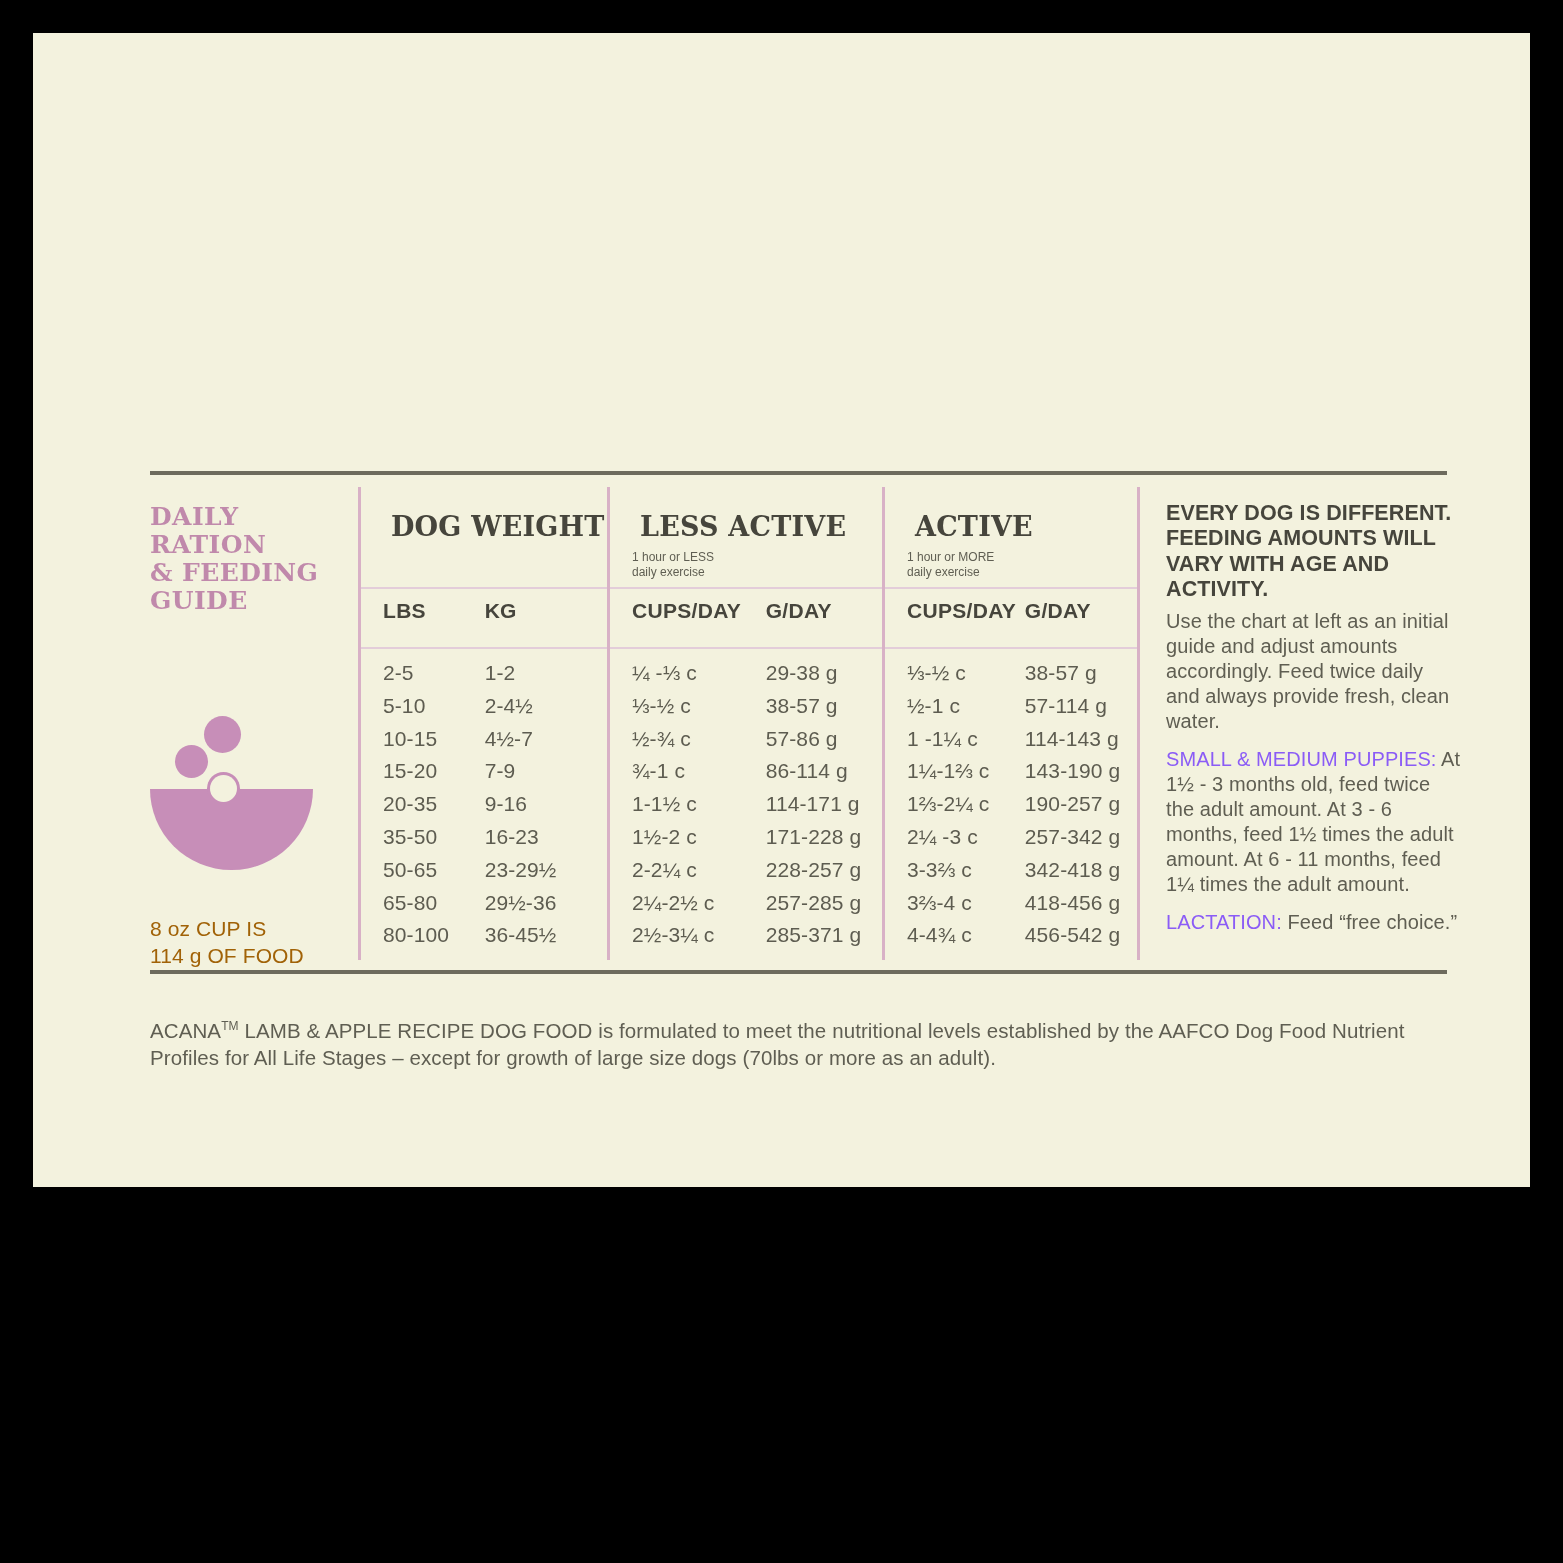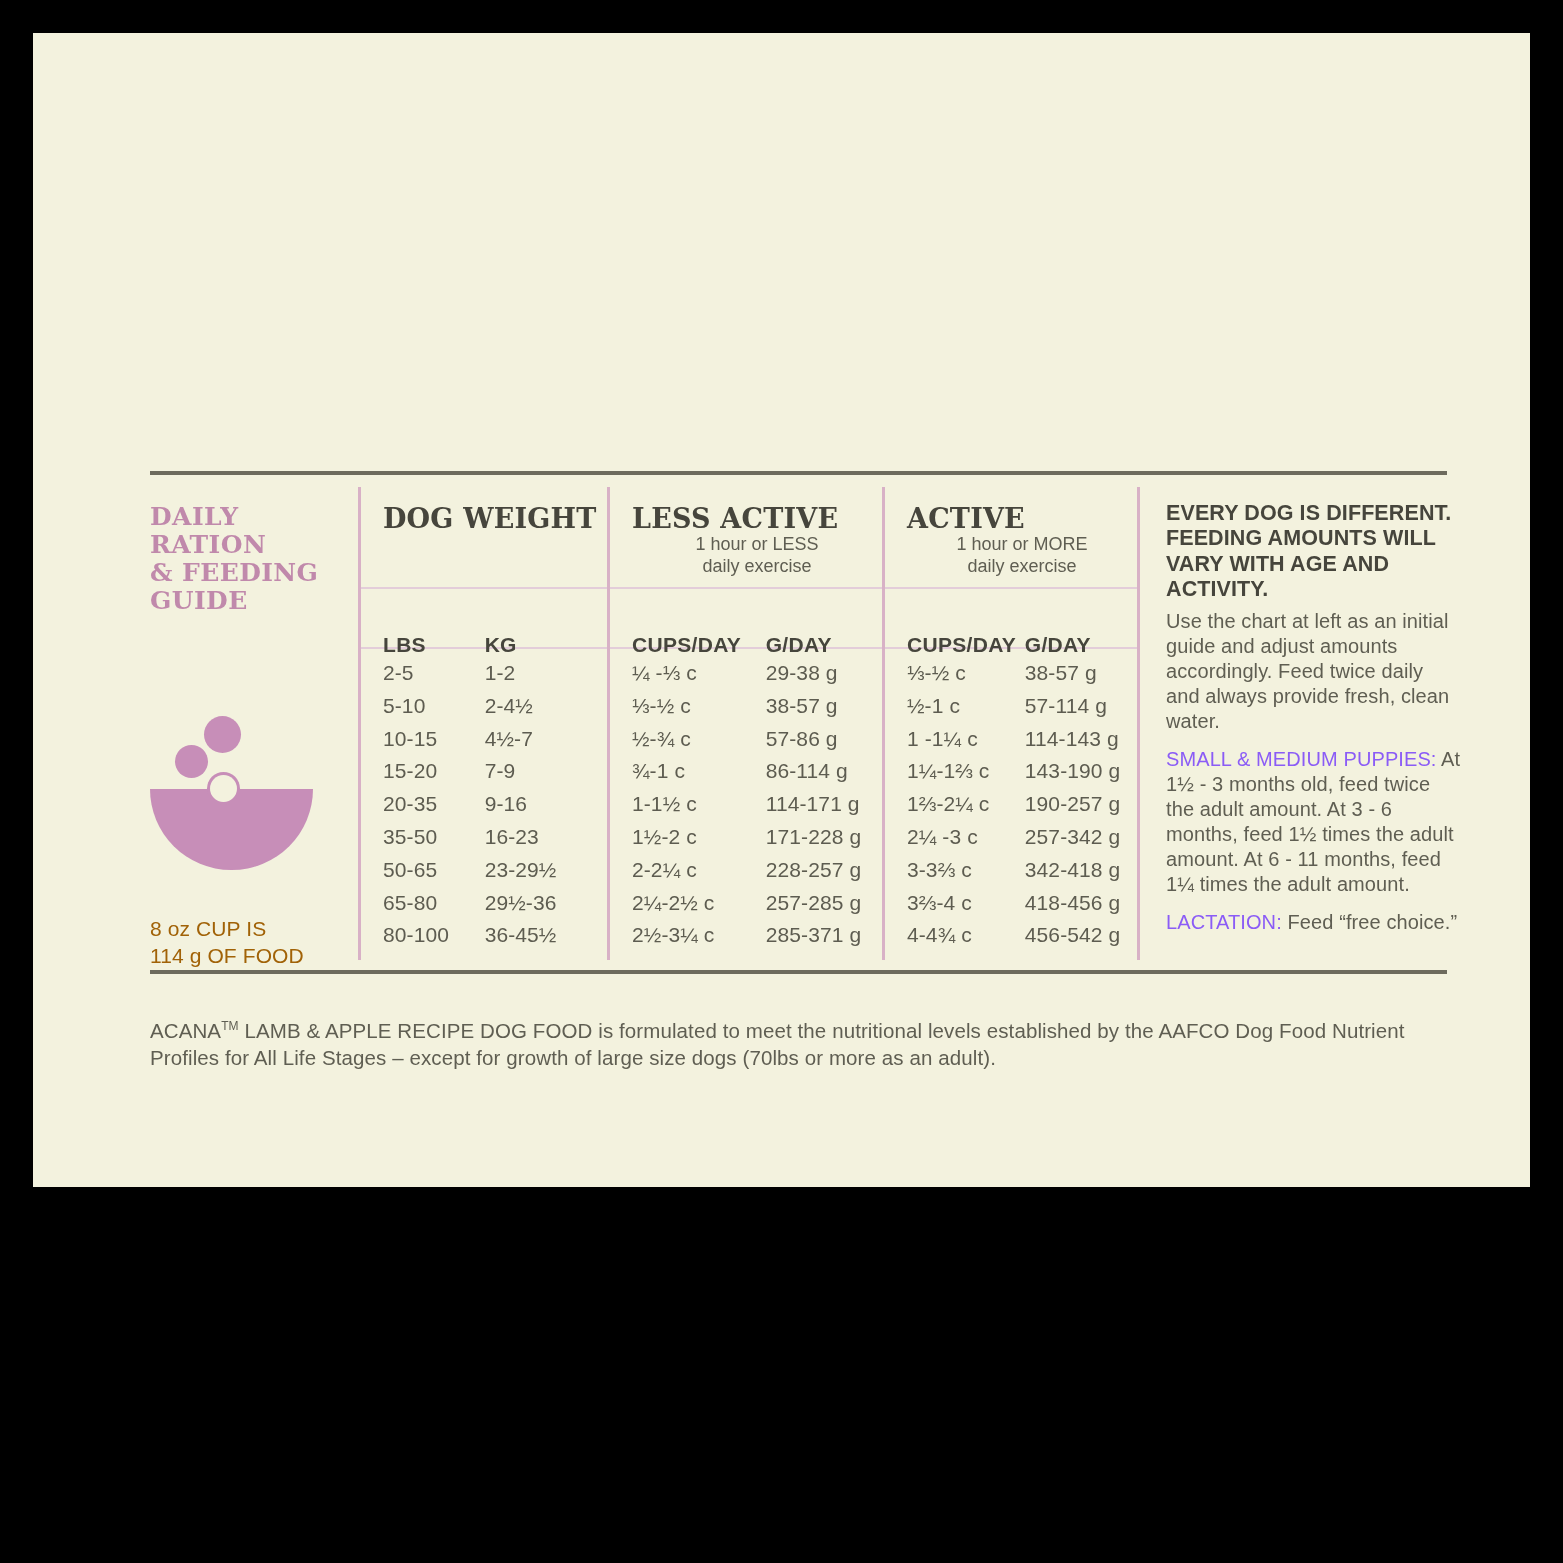--- a/index.html
+++ b/index.html
@@ -129,47 +129,45 @@
   .c-less   { width: 272px;  flex: 0 0 272px; }
   .c-active { width: 252px;  flex: 0 0 252px; }
   .c-notes  { width: 322px;  flex: 0 0 322px; padding-top: 26px; padding-left: 26px;}
 
   .grp-title {
     font-family: "DejaVu Serif", serif;
     font-weight: bold;
     color: #46453c;
     font-size: 27px;
     letter-spacing: .2px;
-    margin: 0;
+    margin: 8px;
     white-space: nowrap;
   }
   .grp-sub {
-    font-size: 18px;
+    font-size: 12px;
     color: #5f5e52;
     line-height: 1.22;
-    text-align: center;
   }
 
   .hrule {
     position: absolute;
     left: 0;
     right: 0;
     height: 2px;
     background: #e3cdd9;
   }
   .hrule-1 { top: 112px; }
   .hrule-2 { top: 172px; }
 
   .subheads {
     position: absolute;
     top: 124px;
     left: 22px;
     right: 0;
     display: flex;
-    margin-top: 34px;
   }
   .subhead {
     font-size: 21px;
     font-weight: bold;
     color: #46453c;
     letter-spacing: .3px;
     white-space: nowrap;
   }
 
   .rows {

